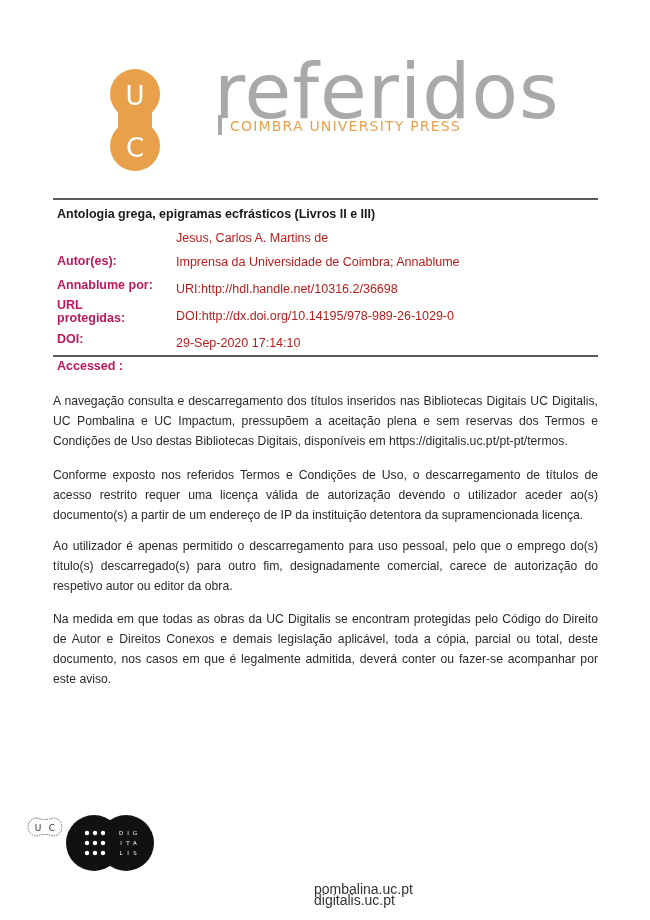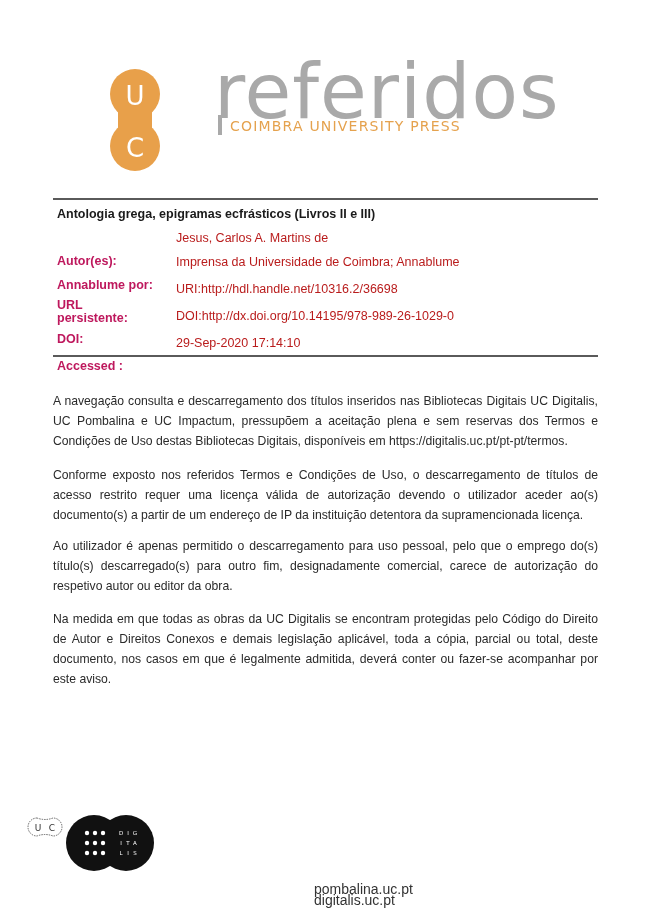--- a/index.html
+++ b/index.html
@@ -169,21 +169,21 @@
 </div>
 
 <div class="meta-row row-pub">
   <span class="meta-label">Annablume por:</span>
   <span class="meta-value">Imprensa da Universidade de Coimbra; Annablume</span>
 </div>
 
 <div class="meta-row row-url">
   <span class="meta-label">
     <span style="display:block">URL</span>
-    <span style="display:block">persistente:</span>
+    <span style="display:block">protegidas:</span>
   </span>
   <span class="meta-value">URI:http://hdl.handle.net/10316.2/36698</span>
 </div>
 
 <div class="meta-row row-doi">
   <span class="meta-label">DOI:</span>
   <span class="meta-value">DOI:http://dx.doi.org/10.14195/978-989-26-1029-0</span>
 </div>
 
 <div class="meta-row row-acc">

